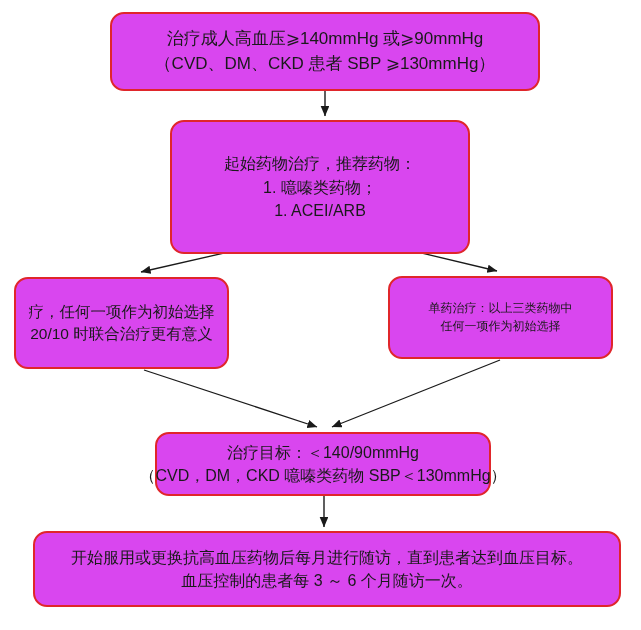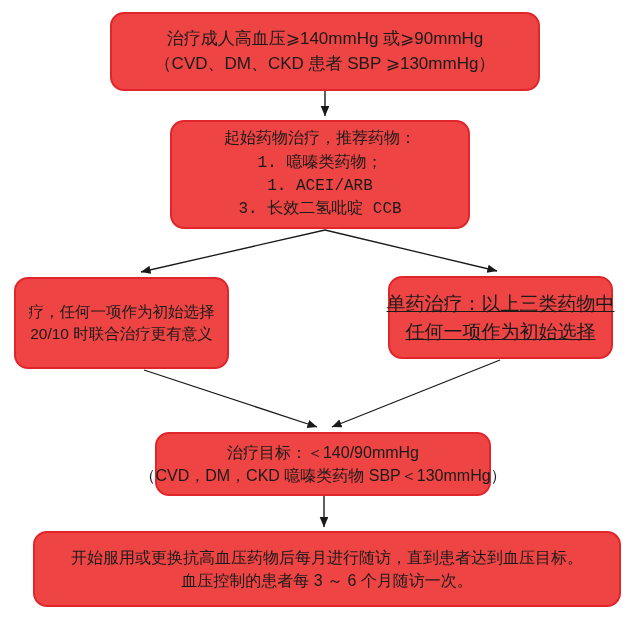--- a/index.html
+++ b/index.html
@@ -21,39 +21,39 @@
     top: 0;
     width: 641px;
     height: 630px;
     pointer-events: none;
   }
   .node {
     position: absolute;
     box-sizing: border-box;
     border: 2px solid #e0262b;
     border-radius: 14px;
-    background: #ef4444;
+    background: #d946ef;
     display: flex;
     flex-direction: column;
     align-items: center;
     justify-content: center;
     text-align: center;
     color: #1a1a1a;
     z-index: 2;
   }
   .node .line {
     display: block;
     white-space: nowrap;
     line-height: 1.45;
   }
   
   #node-initial-bp       { left: 110px; top: 12px;  width: 430px; height: 79px;  font-size: 17px; }
-  #node-start-therapy    { left: 170px; top: 120px; width: 300px; height: 109px; font-size: 16px; font-family: Liberation Mono, monospace; }
+  #node-start-therapy    { left: 170px; top: 120px; width: 300px; height: 134px; font-size: 16px; }
   #node-combo-therapy    { left: 14px;  top: 277px; width: 215px; height: 92px;  font-size: 15.5px; }
-  #node-mono-therapy     { left: 388px; top: 276px; width: 225px; height: 83px;  font-size: 19px; text-decoration: underline; }
+  #node-mono-therapy     { left: 388px; top: 276px; width: 225px; height: 83px;  font-size: 12px; }
   #node-treatment-goal   { left: 155px; top: 432px; width: 336px; height: 64px;  font-size: 16px; }
   #node-followup         { left: 33px;  top: 531px; width: 588px; height: 76px;  font-size: 16px; }
 
   #node-start-therapy .line:first-child { margin-bottom: 1px; }
 </style>
 </head>
 <body>
 
 <div id="flowchart-root">
 
@@ -91,21 +91,20 @@
 
   <div class="node" id="node-initial-bp">
     <span class="line">治疗成人高血压⩾140mmHg 或⩾90mmHg</span>
     <span class="line">（CVD、DM、CKD 患者 SBP ⩾130mmHg）</span>
   </div>
 
   <div class="node" id="node-start-therapy">
     <span class="line">起始药物治疗，推荐药物：</span>
     <span class="line">1. 噫嗪类药物；</span>
     <span class="line">1. ACEI/ARB</span>
-    <span class="line">3. 长效二氢吡啶 CCB</span>
   </div>
 
   <div class="node" id="node-combo-therapy">
     <span class="line">疗，任何一项作为初始选择</span>
     <span class="line">20/10 时联合治疗更有意义</span>
   </div>
 
   <div class="node" id="node-mono-therapy">
     <span class="line">单药治疗：以上三类药物中</span>
     <span class="line">任何一项作为初始选择</span>

